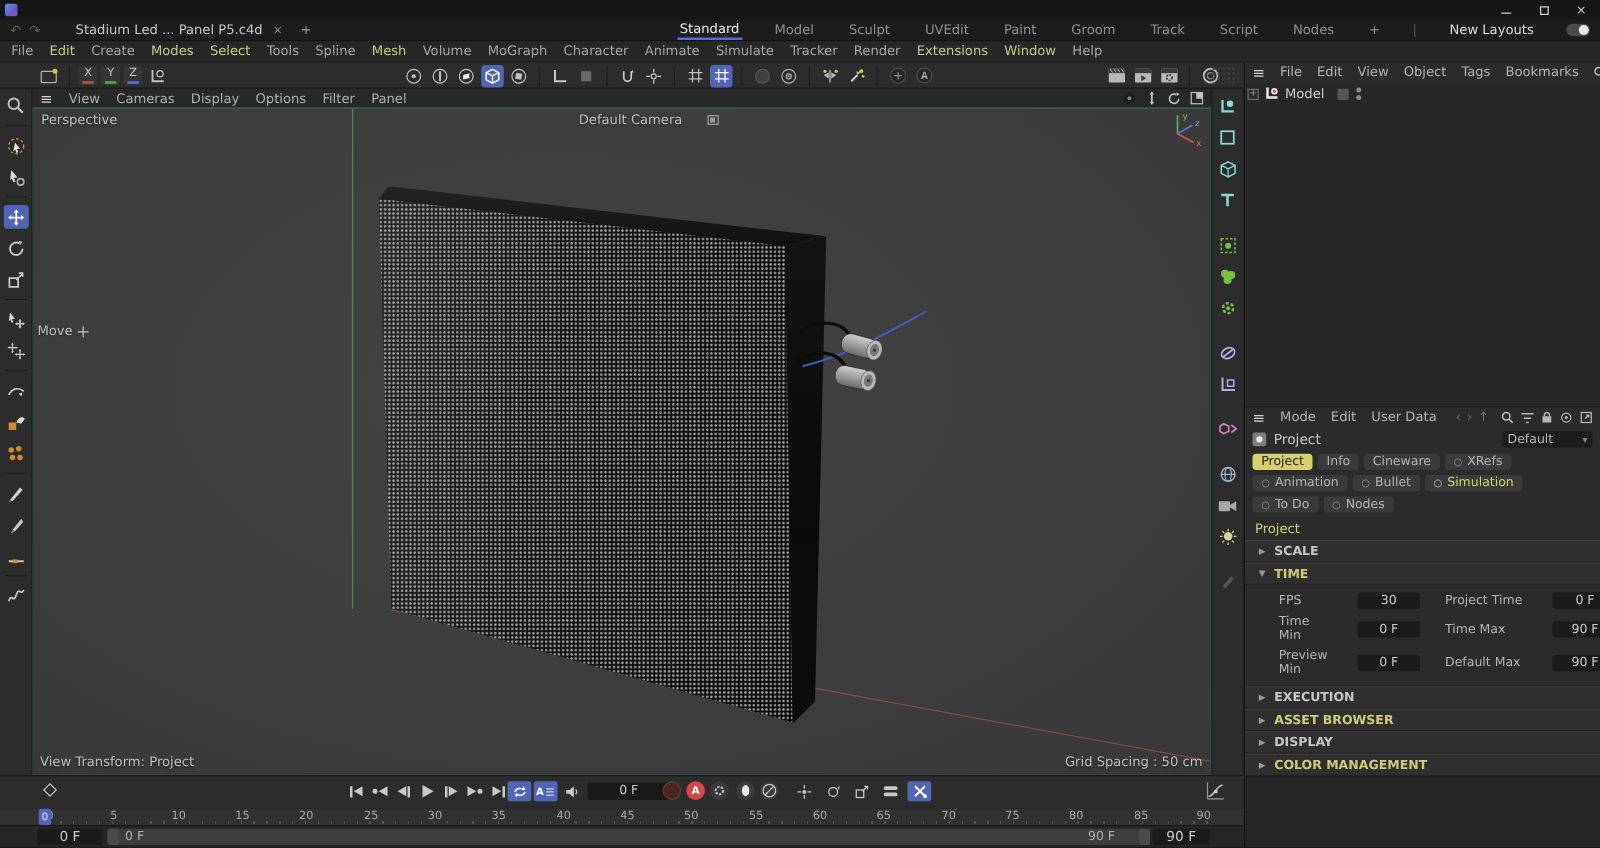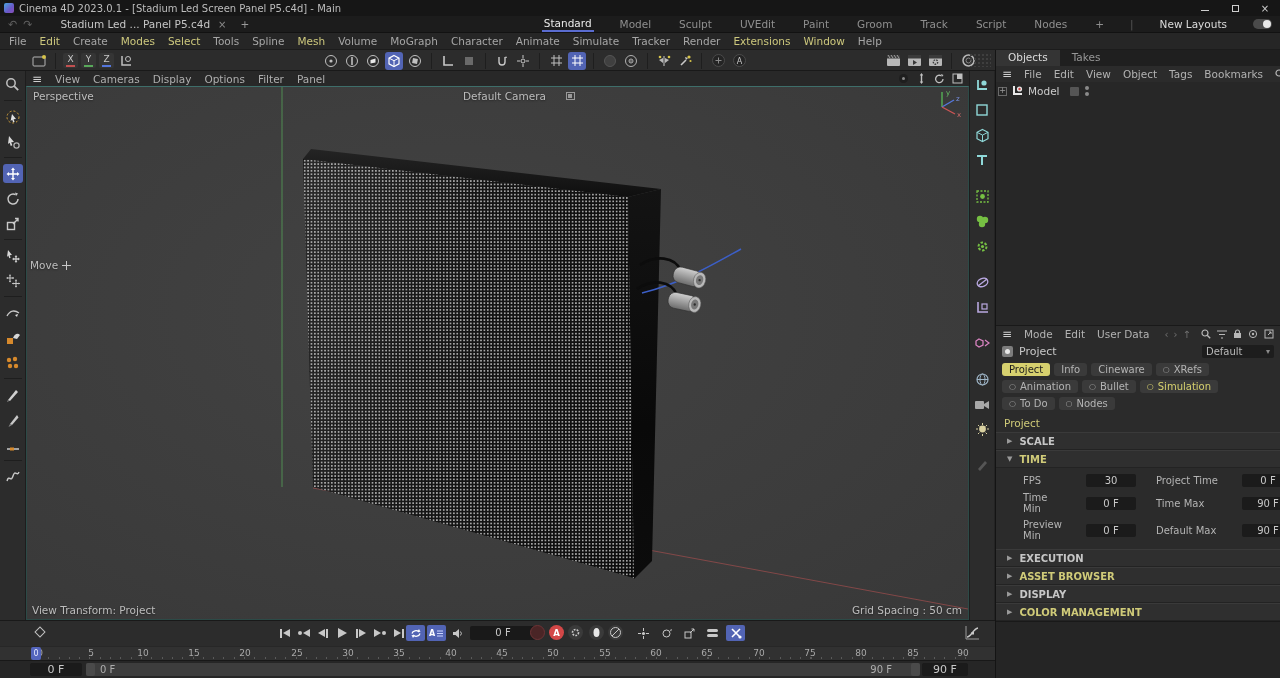--- a/index.html
+++ b/index.html
@@ -172,21 +172,20 @@
   svg { display:block; }
   .sidebot { height:58px; background:#252525; border-top:1px solid #191919; }
 </style>
 </head>
 <body>
 
 <div id="app">
 
   <div class="titlebar">
     <div class="c4dlogo"></div>
-    <div class="titletext">Cinema 4D 2023.0.1 - [Stadium Led Screen Panel P5.c4d] - Main</div>
     <div class="wincontrols">
       <div class="winbtn">
           <span class="mini"></span>
         </div>
       <div class="winbtn">
           <span class="maxi"></span>
         </div>
       <div class="winbtn">×</div>
     </div>
   </div>
@@ -854,24 +853,20 @@
           <span class="rs-start">0 F</span>
           <span class="rs-end">90 F</span>
         </div>
         <div class="field bb-end">90 F</div>
       </div>
     </div>
 
     <div class="sidebar">
 
       <div style="height:280px;display:flex;flex-direction:column">
-        <div class="ptabs">
-          <span class="ptab active">Objects</span>
-          <span class="ptab">Takes</span>
-        </div>
         <div class="pmenu">
           <span class="burger">≡</span>
           <span>File</span>
           <span>Edit</span>
           <span>View</span>
           <span>Object</span>
           <span>Tags</span>
           <span>Bookmarks</span>
           <span class="pmicons">
             <span>

